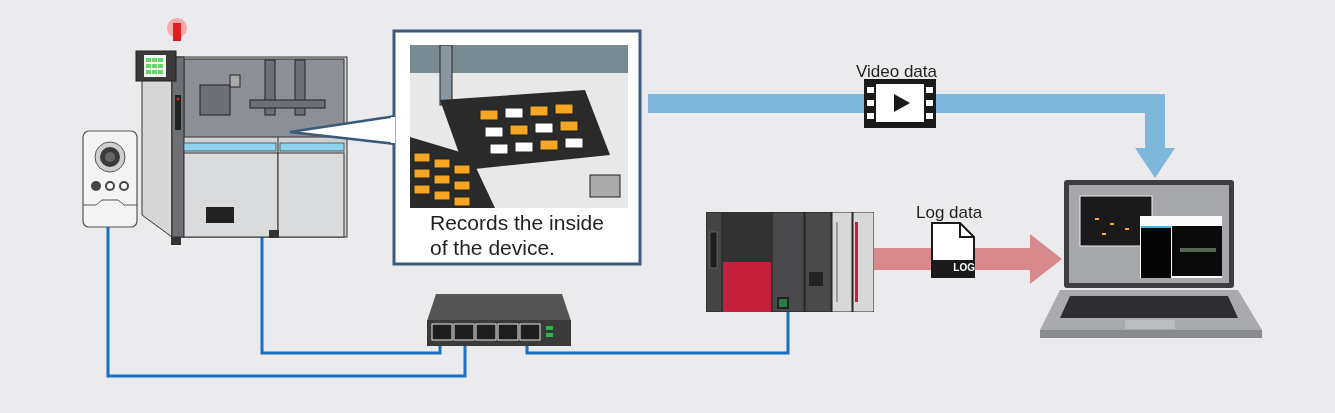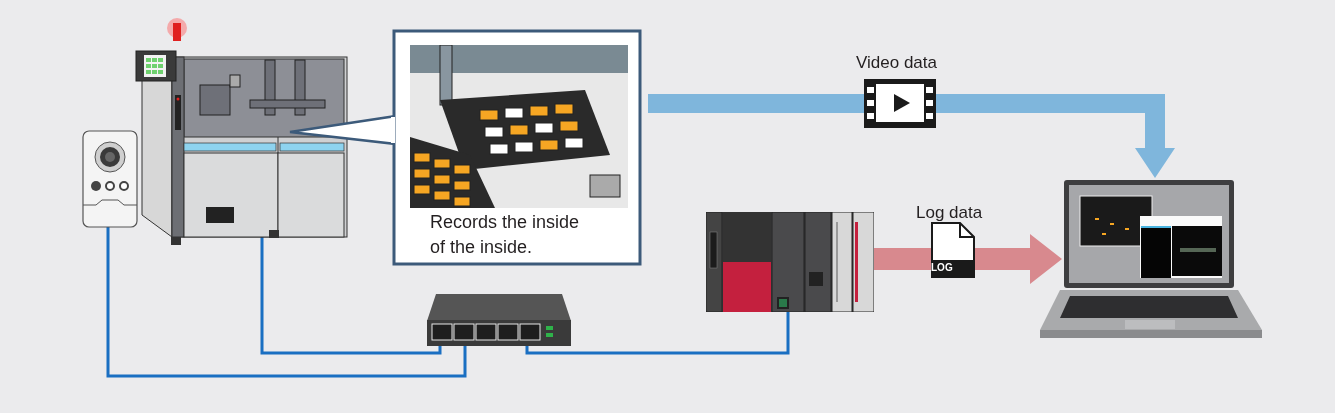--- a/index.html
+++ b/index.html
@@ -3,21 +3,21 @@
   <meta charset="utf-8">
   <style>
     html, body { margin: 0; padding: 0; }
     body {
       width: 1335px; height: 413px; background: #ebebed; position: relative; overflow: hidden;
       font-family: "Liberation Sans", sans-serif;
     }
     .abs { position: absolute; }
     svg.full { position: absolute; left: 0; top: 0; }
     .label { position: absolute; font-size: 17px; color: #231f20; white-space: nowrap; }
-    .callout-text { position: absolute; left: 430px; top: 210px; font-size: 18px; line-height: 25px; color: #231f20; }
+    .callout-text { position: absolute; left: 430px; top: 210px; font-size: 21px; line-height: 25px; color: #231f20; }
   </style>
 </head>
 <body>
 
 <svg class="full" width="1335" height="413">
   <g fill="none" stroke="#1a6fc2" stroke-width="3">
     <path d="M108 225 V376 H465 V332"></path>
     <path d="M262 232 V353 H440 V332"></path>
     <path d="M527 332 V353 H788 V312"></path>
   </g>
@@ -125,45 +125,45 @@
       <rect x="44" y="136" width="16" height="9"></rect>
     <rect x="4" y="140" width="16" height="9"></rect>
       <rect x="24" y="146" width="16" height="9"></rect>
       <rect x="44" y="152" width="16" height="9"></rect>
   </g>
   <rect x="180" y="130" width="30" height="22" fill="#aaa" stroke="#222"></rect>
 </svg>
 
 <div class="callout-text">
   <div>Records the inside</div>
-  <div>of the inside.</div>
+  <div>of the device.</div>
 </div>
 
-<div class="label" style="left:856px;top:53px">Video data</div>
+<div class="label" style="left:856px;top:62px">Video data</div>
 <svg class="abs" style="left:864px;top:79px" width="72" height="49" viewBox="0 0 72 49">
   <rect width="72" height="49" fill="#1a1a1a"></rect>
   <rect x="12" y="5" width="48" height="38" fill="#ffffff"></rect>
   <g fill="#ffffff">
     <rect x="3" y="8" width="7" height="6"></rect>
       <rect x="3" y="21" width="7" height="6"></rect>
       <rect x="3" y="34" width="7" height="6"></rect>
     <rect x="62" y="8" width="7" height="6"></rect>
       <rect x="62" y="21" width="7" height="6"></rect>
       <rect x="62" y="34" width="7" height="6"></rect>
   </g>
   <polygon points="30,15 46,24 30,33" fill="#1a1a1a"></polygon>
 </svg>
 
 <div class="label" style="left:916px;top:203px">Log data</div>
 <svg class="abs" style="left:931px;top:222px" width="44" height="56" viewBox="0 0 44 56">
   <path d="M1 1 H29 L43 15 V55 H1 Z" fill="#ffffff" stroke="#1a1a1a" stroke-width="2"></path>
   <path d="M29 1 V15 H43" fill="none" stroke="#1a1a1a" stroke-width="2"></path>
   <rect x="1" y="38" width="42" height="17" fill="#1a1a1a"></rect>
 </svg>
-<div class="abs" style="left:931px;top:262px;width:44px;text-align:left;font-size:10px;font-weight:bold;color:#fff;">LOG</div>
+<div class="abs" style="left:931px;top:262px;width:44px;text-align:right;font-size:10px;font-weight:bold;color:#fff;">LOG</div>
 
 <svg class="abs" style="left:706px;top:212px" width="168" height="100" viewBox="0 0 168 100">
   <rect width="168" height="100" fill="#3c3c3e"></rect>
   <rect x="0" y="0" width="16" height="100" fill="#444" stroke="#222"></rect>
   <rect x="4" y="20" width="7" height="36" fill="#1c1c1c" stroke="#888" stroke-width="0.5"></rect>
   <rect x="17" y="0" width="48" height="50" fill="#333"></rect>
   <rect x="17" y="50" width="48" height="50" fill="#c4203e"></rect>
   <rect x="66" y="0" width="32" height="100" fill="#4a4a4c" stroke="#222"></rect>
   <rect x="71" y="85" width="12" height="12" fill="#222"></rect>
   <rect x="73" y="87" width="8" height="8" fill="#2a7a4a"></rect>

